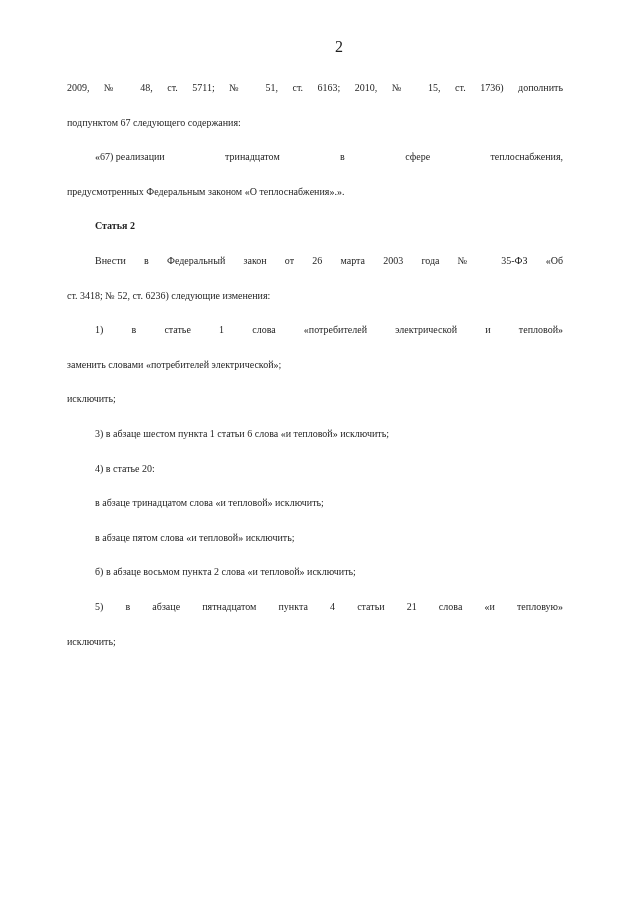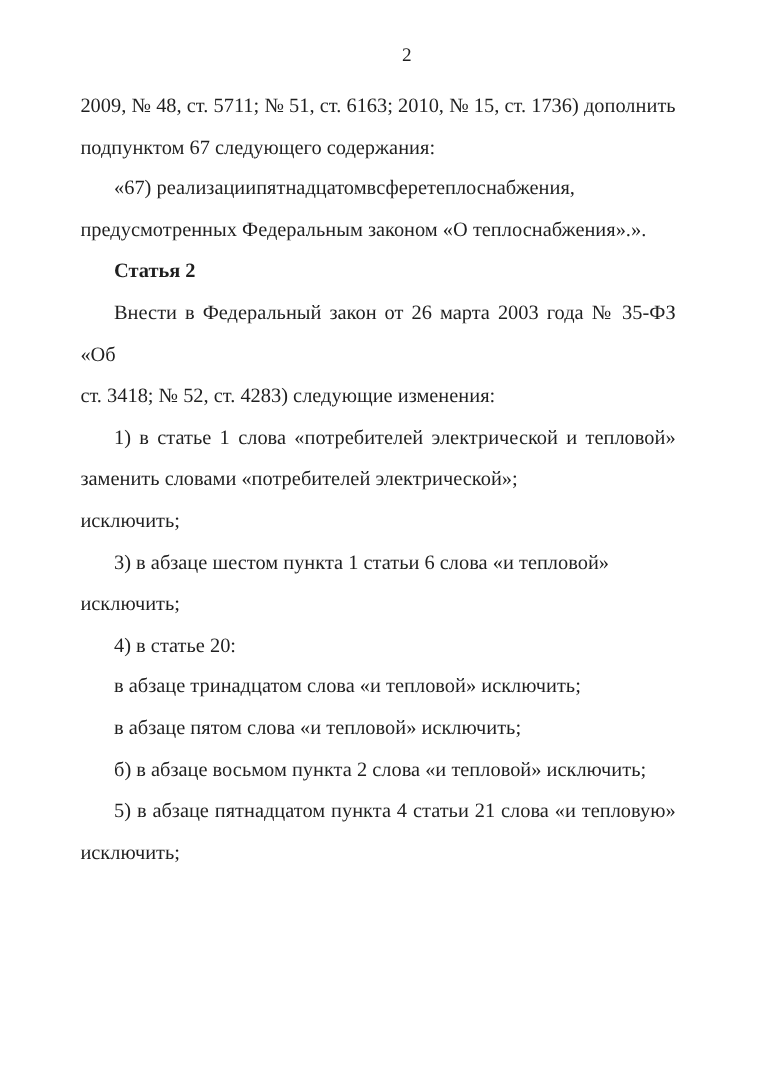--- a/index.html
+++ b/index.html
@@ -14,54 +14,54 @@
   .page-number {
     position: absolute;
     top: 37px; left: 38px; width: 602px;
     text-align: center;
     font-size: 16px;
     line-height: 19px;
   }
   .body-text {
     position: absolute;
     left: 67px; top: 71px; width: 496px;
-    font-size: 17px;
+    font-size: 10px;
     line-height: 34.6px;
   }
   .line { text-align: left; }
   .line.indent { text-indent: 28px; }
   .line.justify { text-align: justify; text-align-last: justify; text-justify: inter-word; }
   .line.bold { font-weight: 700; }
   .line.spread {
     display: flex;
-    justify-content: flex-start;
+    justify-content: space-between;
     padding-left: 28px;
     text-indent: 0;
     font-family: Liberation Serif, serif;
   }
 </style>
 </head>
 <body>
 
 <div class="page">
   <div class="page-number">2</div>
   <div class="body-text">
     <div class="line justify">2009, № 48, ст. 5711; № 51, ст. 6163; 2010, № 15, ст. 1736) дополнить</div>
     <div class="line">подпунктом 67 следующего содержания:</div>
     <div class="line spread">
         <span>«67)&nbsp;реализации</span>
-        <span>пятнадцатом</span>
+        <span>тринадцатом</span>
         <span>в</span>
         <span>сфере</span>
         <span>теплоснабжения,</span>
       </div>
     <div class="line">предусмотренных Федеральным законом «О теплоснабжения».».</div>
     <div class="line indent bold">Статья 2</div>
     <div class="line indent justify">Внести в Федеральный закон от 26 марта 2003 года № 35-ФЗ «Об</div>
-    <div class="line">ст. 3418; № 52, ст. 4283) следующие изменения:</div>
+    <div class="line">ст. 3418; № 52, ст. 6236) следующие изменения:</div>
     <div class="line indent justify">1) в статье 1 слова «потребителей электрической и тепловой»</div>
     <div class="line">заменить словами «потребителей электрической»;</div>
     <div class="line">исключить;</div>
     <div class="line indent">3) в абзаце шестом пункта 1 статьи 6 слова «и тепловой» исключить;</div>
     <div class="line indent">4) в статье 20:</div>
     <div class="line indent">в абзаце тринадцатом слова «и тепловой» исключить;</div>
     <div class="line indent">в абзаце пятом слова «и тепловой» исключить;</div>
     <div class="line indent">б) в абзаце восьмом пункта 2 слова «и тепловой» исключить;</div>
     <div class="line indent justify">5) в абзаце пятнадцатом пункта 4 статьи 21 слова «и тепловую»</div>
     <div class="line">исключить;</div>

